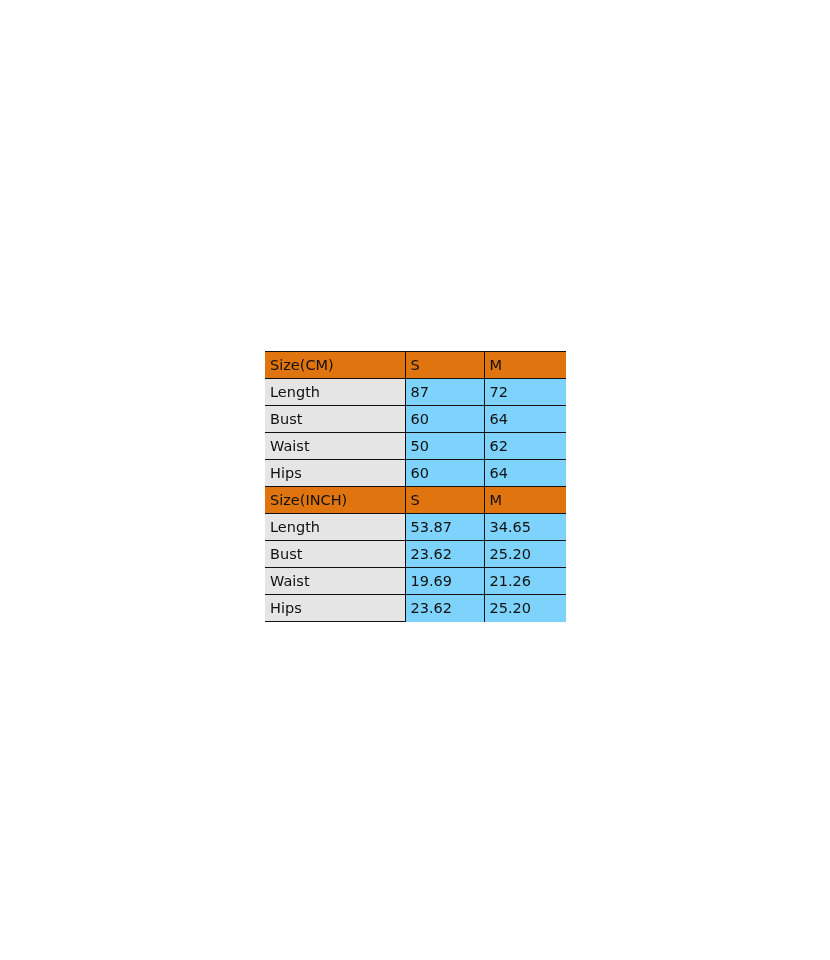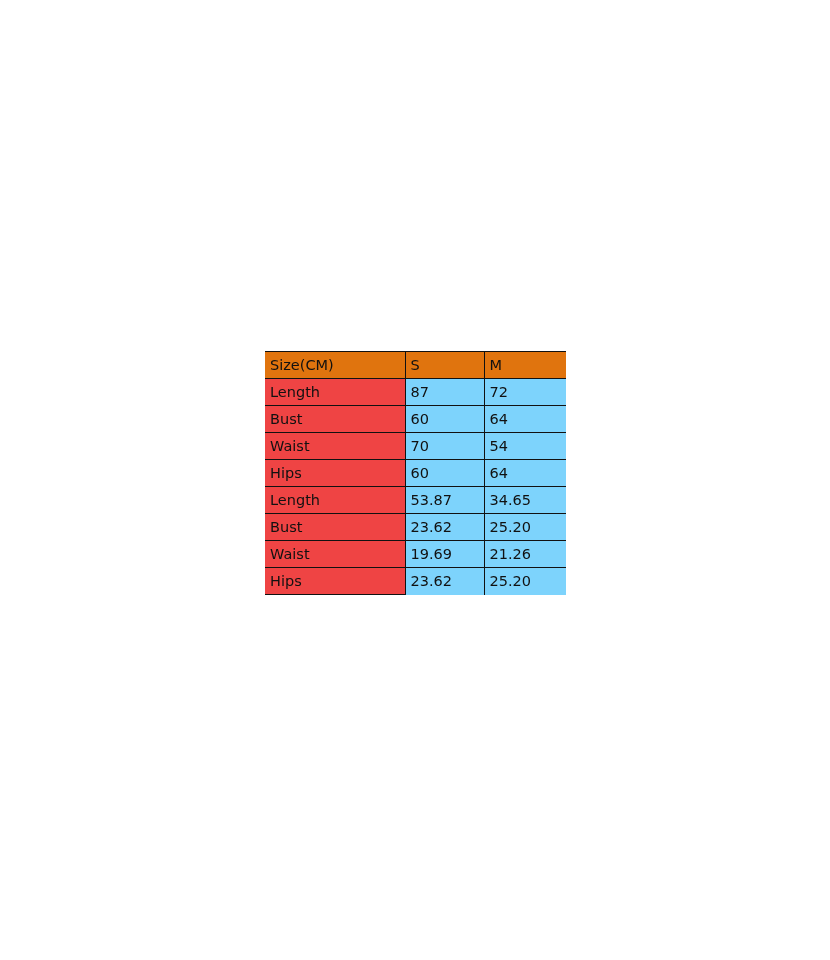--- a/index.html
+++ b/index.html
@@ -44,21 +44,21 @@
     border-top: 1.4px solid #111111;
     border-right: 1.4px solid #111111;
     white-space: nowrap;
     overflow: hidden;
     vertical-align: middle;
     box-sizing: border-box;
   }
 
   
   table.size-chart td.cell-label {
-    background: #ef4444;
+    background: #e5e5e5;
     border-right: 1.4px solid #111111;
   }
   table.size-chart td.cell-value {
     background: #7dd3fc;
   }
   table.size-chart td.cell-value.last-col {
     border-right: 0;
   }
 
   
@@ -100,27 +100,32 @@
           <td class="cell-value">87</td>
           <td class="cell-value last-col">72</td>
         </tr>
         <tr>
           <td class="cell-label">Bust</td>
           <td class="cell-value">60</td>
           <td class="cell-value last-col">64</td>
         </tr>
         <tr>
           <td class="cell-label">Waist</td>
-          <td class="cell-value">70</td>
-          <td class="cell-value last-col">54</td>
+          <td class="cell-value">50</td>
+          <td class="cell-value last-col">62</td>
         </tr>
         <tr>
           <td class="cell-label">Hips</td>
           <td class="cell-value">60</td>
           <td class="cell-value last-col">64</td>
+        </tr>
+        <tr class="header-row">
+          <td class="cell-label">Size(INCH)</td>
+          <td class="cell-value">S</td>
+          <td class="cell-value last-col">M</td>
         </tr>
         <tr>
           <td class="cell-label">Length</td>
           <td class="cell-value">53.87</td>
           <td class="cell-value last-col">34.65</td>
         </tr>
         <tr>
           <td class="cell-label">Bust</td>
           <td class="cell-value">23.62</td>
           <td class="cell-value last-col">25.20</td>

